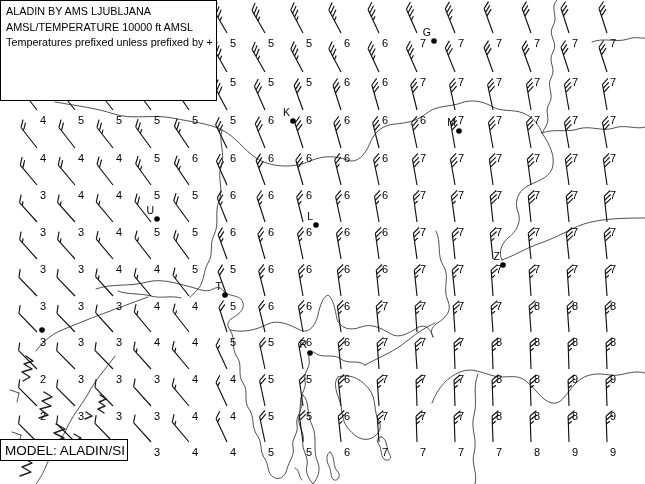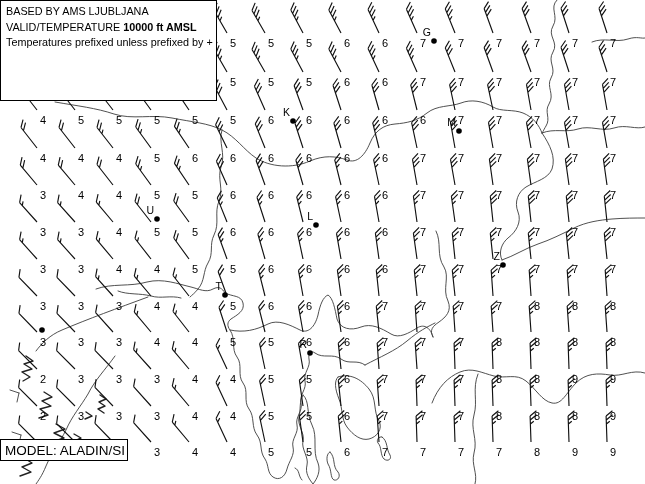--- a/index.html
+++ b/index.html
@@ -2,21 +2,21 @@
 <html><head>
 <meta charset="utf-8">
 <style>
   html,body{margin:0;padding:0}
   body{width:645px;height:484px;position:relative;background:#ffffff;
        font-family:"Liberation Sans",sans-serif;overflow:hidden;color:#000}
   #map-svg{position:absolute;left:0;top:0}
   .box{position:absolute;background:#ffffff;border:1px solid #000;box-sizing:border-box}
   #header-box{left:0;top:0;width:217px;height:101px;padding:3px 5px;font-size:10.8px;line-height:15.6px;white-space:nowrap;overflow:hidden}
   #footer-box{left:0;top:439px;width:128px;height:22px;font-size:13.5px;line-height:19px;padding:1px 0 0 4px;white-space:nowrap}
-  .b{font-weight:bold}
+  .b{font-weight:normal}
   .geo{stroke:#3c3c3c;stroke-width:0.9;fill:none;stroke-linecap:round;stroke-linejoin:round}
   .scribble{stroke:#222;stroke-width:1.4;fill:none;stroke-linecap:round;stroke-linejoin:round}
 </style>
 </head>
 <body>
 
 <svg id="map-svg" width="645" height="484" viewBox="0 0 645 484">
   <g>
     <path class="geo" d="M55,102 C78,106 96,108 114,114 C132,120 152,114 172,118 C192,122 208,123 222,130 C236,137 244,150 256,158 C270,167 292,169 310,161 C324,155 336,156 347,160 C357,164 365,155 370,143 C375,131 383,125 395,124 C407,123 417,121 427,113 C437,105 450,107 461,103 C471,99 483,101 493,107 C501,112 513,109 523,113 C533,117 539,125 542,133"></path>
     <path class="geo" d="M557,0 C549,8 559,16 553,26 C547,36 559,42 553,52 C547,62 557,68 551,78 C546,87 555,94 549,104 C544,112 551,118 546,126 C543,131 543,132 542,133"></path>
@@ -1176,20 +1176,20 @@
         <circle cx="310" cy="353" r="2.8" fill="#000"></circle>
         <text x="307" y="348" text-anchor="end" font-size="10.5" fill="#000">R</text>
       </g>
       <g>
         <circle cx="42" cy="330" r="2.8" fill="#000"></circle>
       </g>
     </g>
 </svg>
 
 <div class="box" id="header-box">
-  <div>BASED BY AMS LJUBLJANA</div>
-  <div><span>VALID/TEMPERATURE </span><span class="b">10000 ft AMSL</span></div>
+  <div>ALADIN BY AMS LJUBLJANA</div>
+  <div><span>AMSL/TEMPERATURE </span><span class="b">10000 ft AMSL</span></div>
   <div>Temperatures prefixed unless prefixed by +</div>
 </div>
 
 <div class="box" id="footer-box">
   <span>MODEL: ALADIN/SI</span>
 </div>
 
 </body></html>

